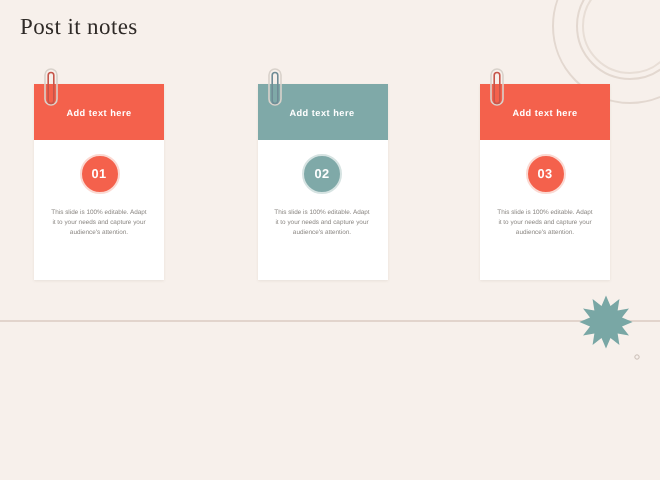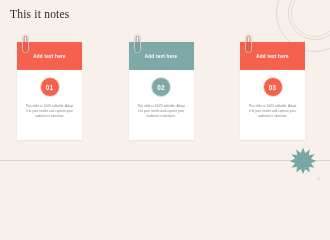--- a/index.html
+++ b/index.html
@@ -178,21 +178,21 @@
   .c-teal .badge { background: #7FA9A8; border: 1.1px solid #D6E3E2; }
 </style>
 </head>
 <body>
 
 <div id="slide">
 
   <div class="deco-rings"></div>
   <div class="deco-rings-inner"></div>
 
-  <div class="page-title">This it notes</div>
+  <div class="page-title">Post it notes</div>
 
   <div class="cards">
 
     <div class="card c-red">
       <span class="clip">
         <svg viewBox="0 0 14 38" width="7" height="19" xmlns="http://www.w3.org/2000/svg">
           <rect x="1" y="1" width="12" height="36" rx="6" fill="none" stroke="#D9D2CB" stroke-width="1.6"></rect>
           <rect x="4.2" y="4.5" width="5.6" height="31" rx="2.8" fill="none" stroke="#C6554A" stroke-width="1.6"></rect>
         </svg>
       </span>

